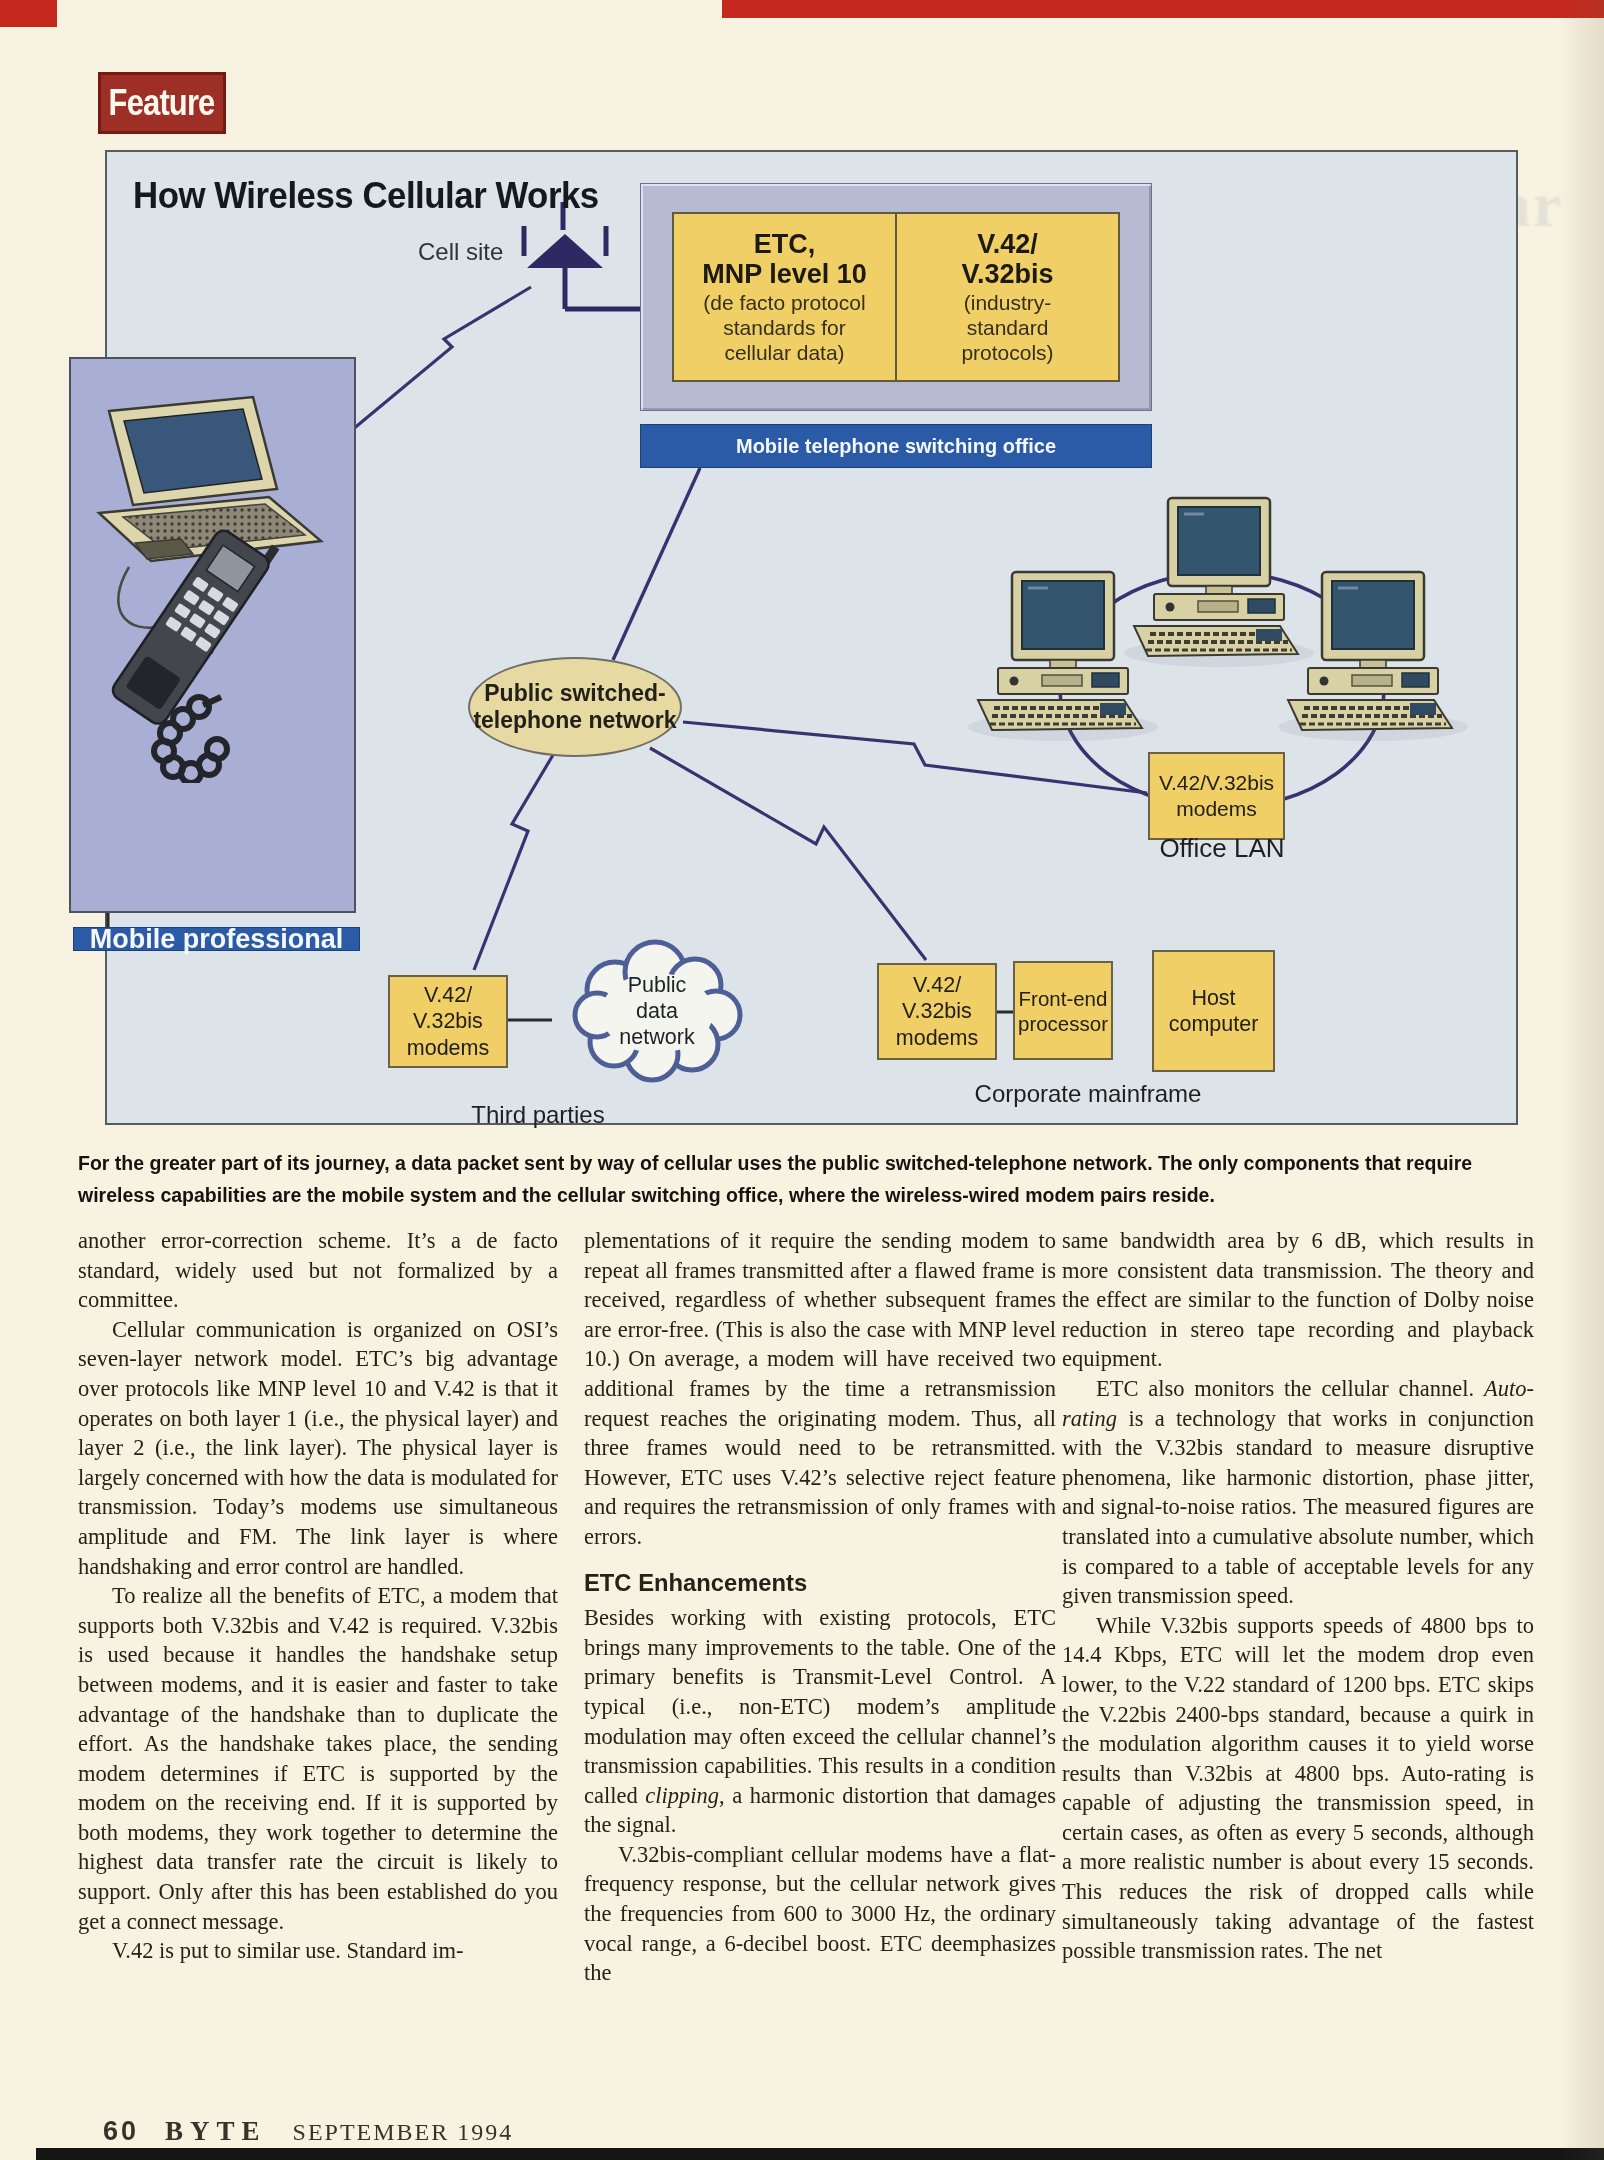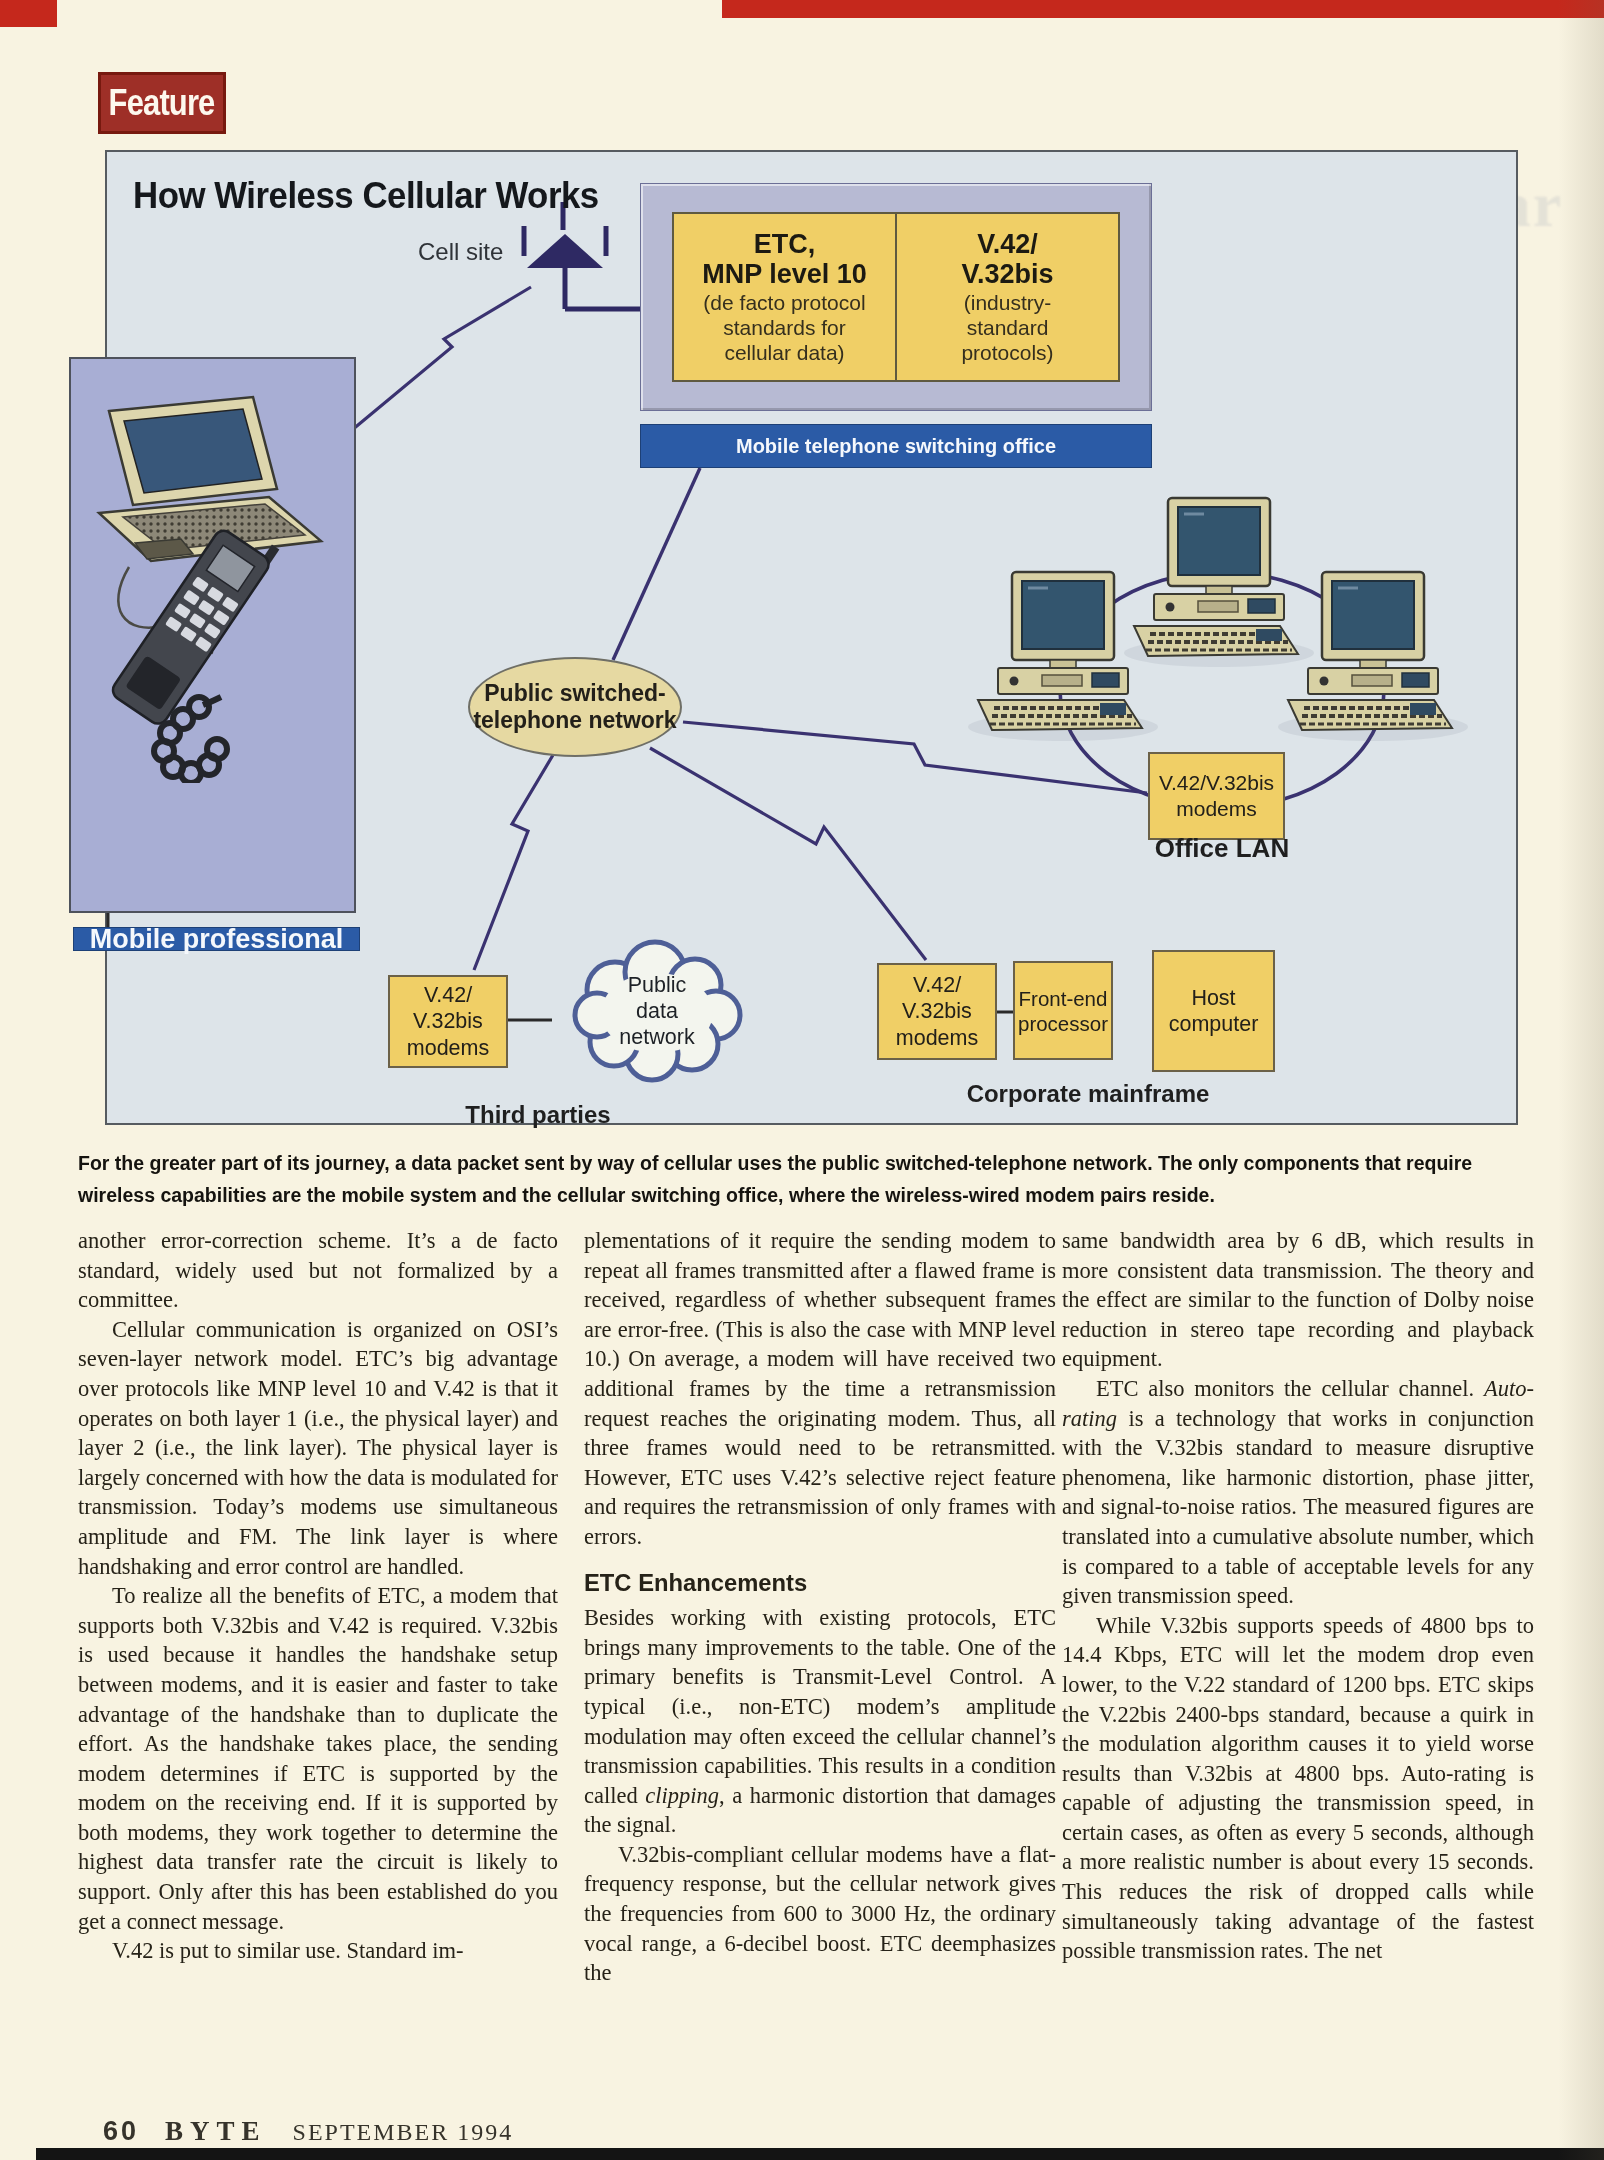--- a/index.html
+++ b/index.html
@@ -62,21 +62,21 @@
   .tp-modems{left:388px;top:975px;width:120px;height:93px;}
   .office-modems{left:1148px;top:752px;width:137px;height:88px;font-size:21px;}
   .corp-modems{left:877px;top:963px;width:120px;height:97px;}
   .fe-box{left:1013px;top:961px;width:100px;height:99px;font-size:20.5px;}
   .host-box{left:1152px;top:950px;width:123px;height:122px;}
 
   .cloud-text{left:596px;top:966px;width:122px;height:92px;display:flex;align-items:center;
       justify-content:center;text-align:center;font-size:21.5px;line-height:1.2;color:#1d2126;
       white-space:pre-line;}
 
-  .dlabel{font-weight:bold;font-size:24px;color:#1f1f1f;text-align:center;}
+  .dlabel{font-weight:normal;font-size:24px;color:#1f1f1f;text-align:center;}
   .tp-label{left:438px;top:1078px;width:200px;margin-top:23px;}
   .office-label{left:1132px;top:833px;width:180px;font-size:26px;}
   .corp-label{left:958px;top:1080px;width:260px;}
 
   .svg-overlay{left:0;top:0;width:1604px;height:2160px;pointer-events:none;}
 
   
   .fig-caption{left:78px;top:1148px;width:1448px;font-weight:bold;font-size:19.5px;
       line-height:1.62;color:#15130f;}
   .col{top:1226px;width:480px;font-family:"Liberation Serif",serif;font-size:22.5px;

